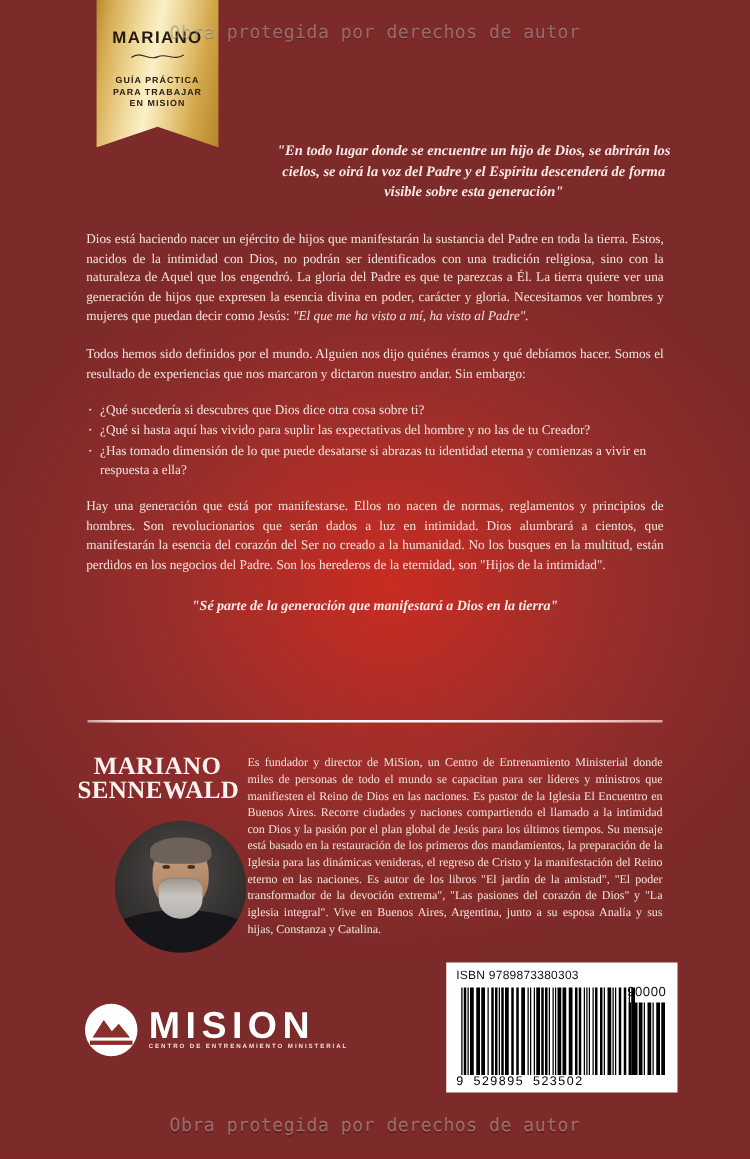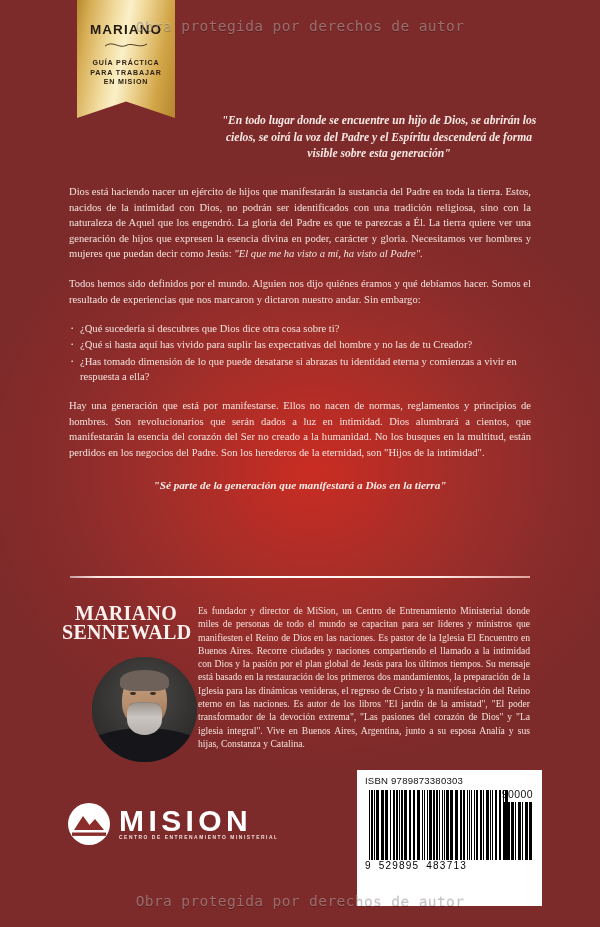--- a/index.html
+++ b/index.html
@@ -306,21 +306,21 @@
     color: #f0dedb;
     margin-top: 2px;
   }
 
   
   #barcode-box {
     position: absolute;
     left: 357px;
     top: 770px;
     width: 185px;
-    height: 136px;
+    height: 104px;
     background: #ffffff;
     z-index: 25;
     padding: 5px 6px 0 8px;
   }
   #barcode-box .isbn-text {
     font-family: "Liberation Sans", sans-serif;
     font-size: 9.6px;
     color: #111;
     letter-spacing: 0.2px;
     white-space: nowrap;
@@ -534,19 +534,19 @@
         <span class="b" style="width:1px;height:100%;"></span>
         <span style="display:inline-block;width:2px;"></span>
         <span class="b" style="width:3px;height:100%;"></span>
         <span style="display:inline-block;width:1px;"></span>
         <span class="b" style="width:3px;height:100%;"></span>
         <span style="display:inline-block;width:2px;"></span>
       </div>
     <div class="digits">
       <span>9</span>
       <span>529895</span>
-      <span>483713</span>
+      <span>523502</span>
     </div>
   </div>
 
   <div class="watermark watermark-bottom">Obra protegida por derechos de autor</div>
 
 </div>
 
 </body></html>

